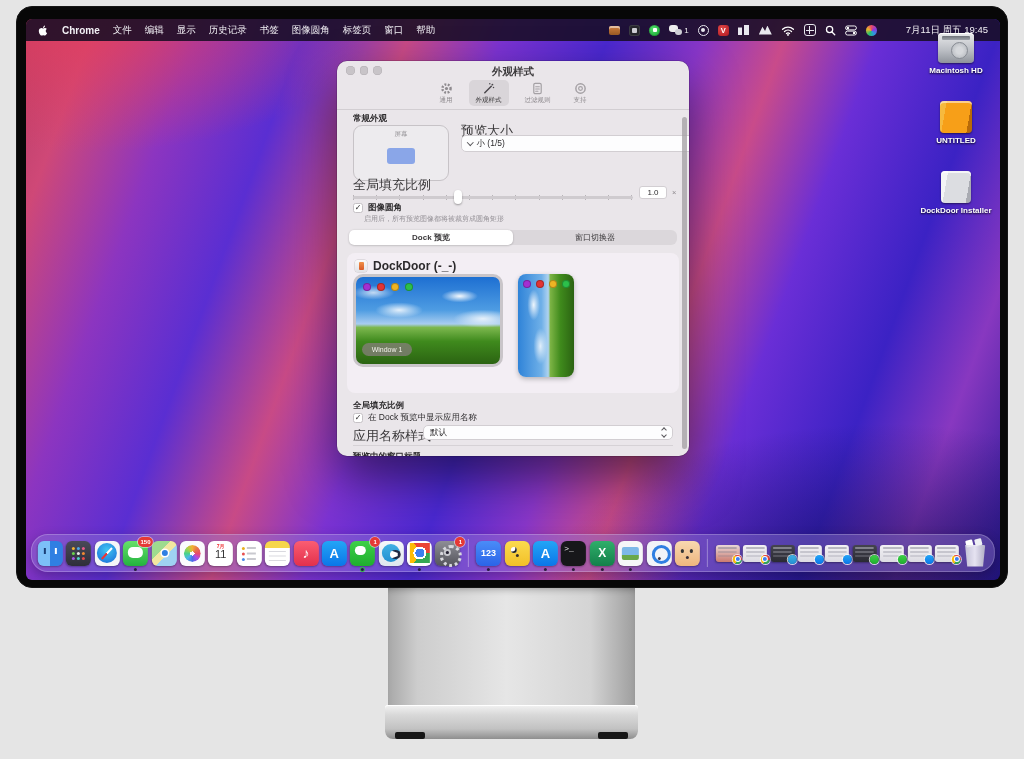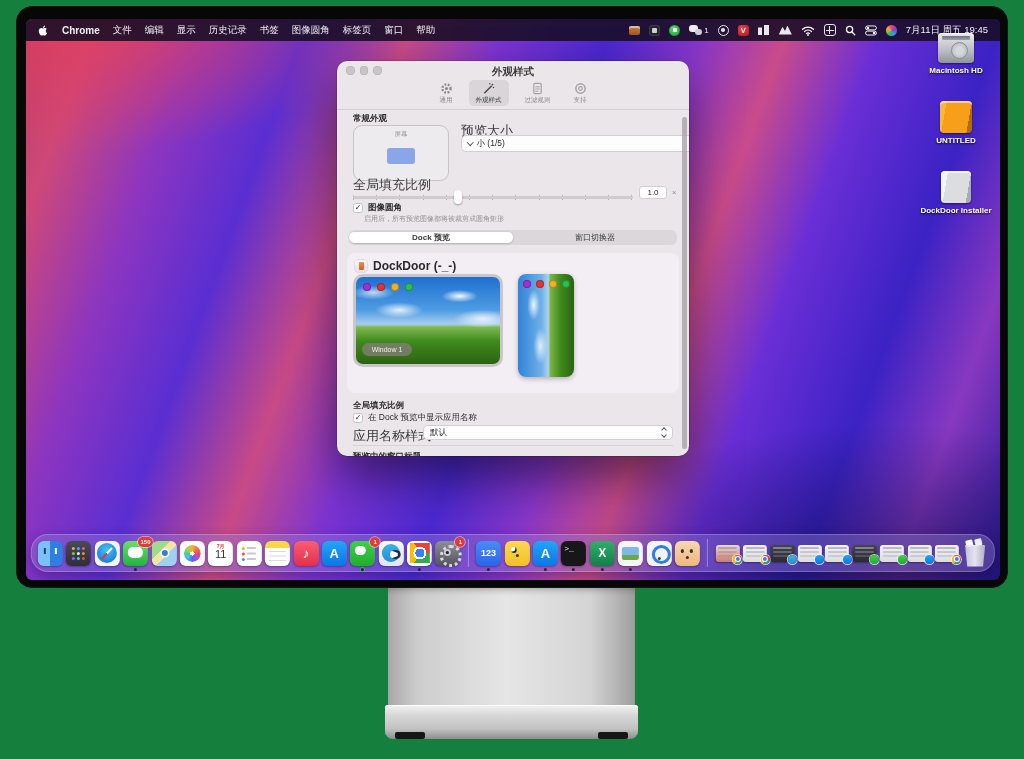--- a/index.html
+++ b/index.html
@@ -1,18 +1,18 @@
 <!DOCTYPE html>
 <html><head>
 <meta charset="utf-8">
 <style>
   * { margin:0; padding:0; box-sizing:border-box; }
   html,body { width:1024px; height:759px; background:#000; overflow:hidden;
     font-family:"Liberation Sans", sans-serif; }
-  .stage { position:relative; width:1024px; height:759px; background:#15803d; }
+  .stage { position:relative; width:1024px; height:759px; background:#e5e5e5; }
 
   
   .monitor { position:absolute; left:16px; top:6px; width:992px; height:582px;
     background:#070707; border-radius:16px; border:1px solid #151515; }
   .screen { position:absolute; left:9px; top:12px; width:974px; height:561px;
     border-radius:6px; overflow:hidden;
     background:
       radial-gradient(42% 34% at 6% 0%, rgba(226,62,94,.85), rgba(226,62,94,0) 70%),
       radial-gradient(55% 45% at 88% 100%, rgba(12,10,70,.6), rgba(12,10,70,0) 62%),
       linear-gradient(110deg,#b73d66 0%,#cf4877 6%,#8c35c0 15%,#5a2ed2 24%,
@@ -22,21 +22,21 @@
 
   
   .menubar { position:absolute; left:0; top:0; width:100%; height:22px;
     background:rgba(24,14,36,.88); display:flex; align-items:center;
     padding:0 12px; color:#f2f0f5; font-size:9.5px; }
   .menubar .left { display:flex; align-items:center; gap:13px; }
   .appname { font-weight:bold; font-size:10px; }
   .menu-item { white-space:nowrap; }
   .menubar .right { margin-left:auto; display:flex; align-items:center; gap:9px; }
   .st-ico { display:flex; align-items:center; gap:2px; }
-  .clock { font-size:9.5px; white-space:nowrap; }
+  .clock { font-size:9.5px; white-space:nowrap;margin-left:20px; }
   .ico-wallet{width:11px;height:9px;border-radius:2px;background:linear-gradient(180deg,#d08040,#9a5a24);box-shadow:inset 0 2px 0 rgba(255,255,255,.5);}
   .ico-darkapp{width:11px;height:11px;border-radius:3px;background:#26262c;box-shadow:inset 0 0 0 1px #3c3c44;position:relative;}
   .ico-darkapp::after{content:'';position:absolute;left:3px;top:3px;width:5px;height:5px;border-radius:1px;background:#cfcfd6;}
   .ico-green{width:11px;height:11px;border-radius:50%;background:radial-gradient(circle at 35% 30%,#4fdf6a,#18a832);box-shadow:inset 0 0 0 1px rgba(0,0,0,.15);}
   .ico-green::after{content:'';display:block;width:4px;height:4px;margin:3.5px;background:#fff;border-radius:1px;}
   .ico-wechatbar{position:relative;width:13px;height:10px;}
   .ico-wechatbar::before{content:'';position:absolute;left:0;top:0;width:9px;height:7px;border-radius:3px;background:#eee;}
   .ico-wechatbar::after{content:'';position:absolute;right:0;bottom:0;width:7px;height:6px;border-radius:3px;background:#cfcfd6;}
   .badge-txt{font-size:8px;color:#eee;}
   .ico-coin{width:11px;height:11px;border-radius:50%;border:1.5px solid #e8e8ee;position:relative;}
@@ -119,21 +119,21 @@
 
   .checkrow { position:absolute; display:flex; align-items:center; gap:5px; }
   .checkbox { width:10px; height:10px; border-radius:2.5px; background:#fff;
     border:1px solid #c5c1c5; display:flex; align-items:center; justify-content:center;
     font-size:8px; color:#2c2a2c; line-height:1; flex:none; }
   .check-label { font-size:8.5px; font-weight:bold; color:#2c2a2c; }
   .check-label.normal { font-weight:normal; }
   .check-desc { position:absolute; left:27px; top:104px; font-size:7px; color:#959197; }
 
   .segmented { position:absolute; left:12px; top:120px; width:328px; height:15px;
-    background:#dbd7db; border-radius:6px; display:flex; padding:0;align-items:center; }
+    background:#dbd7db; border-radius:6px; display:flex; padding:0; }
   .segment { flex:1; display:flex; align-items:center; justify-content:center;
     font-size:8px; color:#3a383a; border-radius:5px; }
   .segment.sel { background:#fff; box-shadow:0 .5px 2px rgba(0,0,0,.25); font-weight:bold; }
 
   .preview-panel { position:absolute; left:10px; top:143px; width:332px; height:140px;
     background:#f3eef4; border-radius:8px; }
   .pp-head { position:absolute; left:8px; top:6px; display:flex; align-items:center; gap:6px; }
   .pp-appicon { width:12px; height:12px; border-radius:3px;
     background:linear-gradient(180deg,#fafafa,#e2e2e6); box-shadow:0 0 0 .5px #c9c5c9; position:relative; }
   .pp-appicon::after{content:'';position:absolute;left:3.5px;top:2px;width:5px;height:8px;border-radius:1px;

